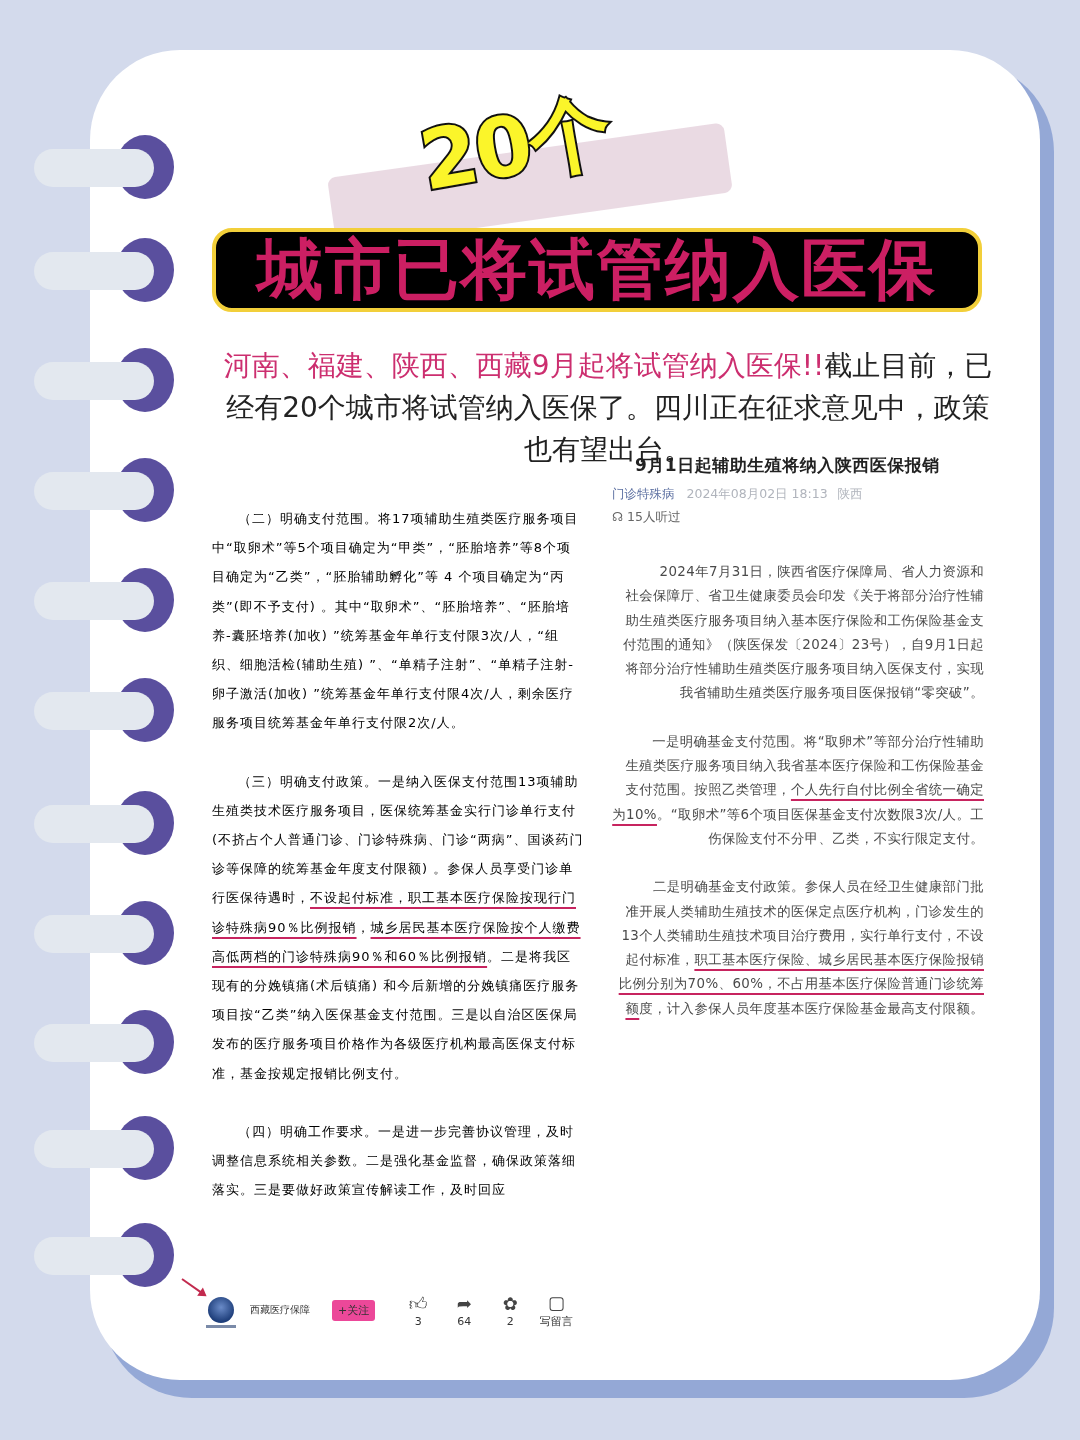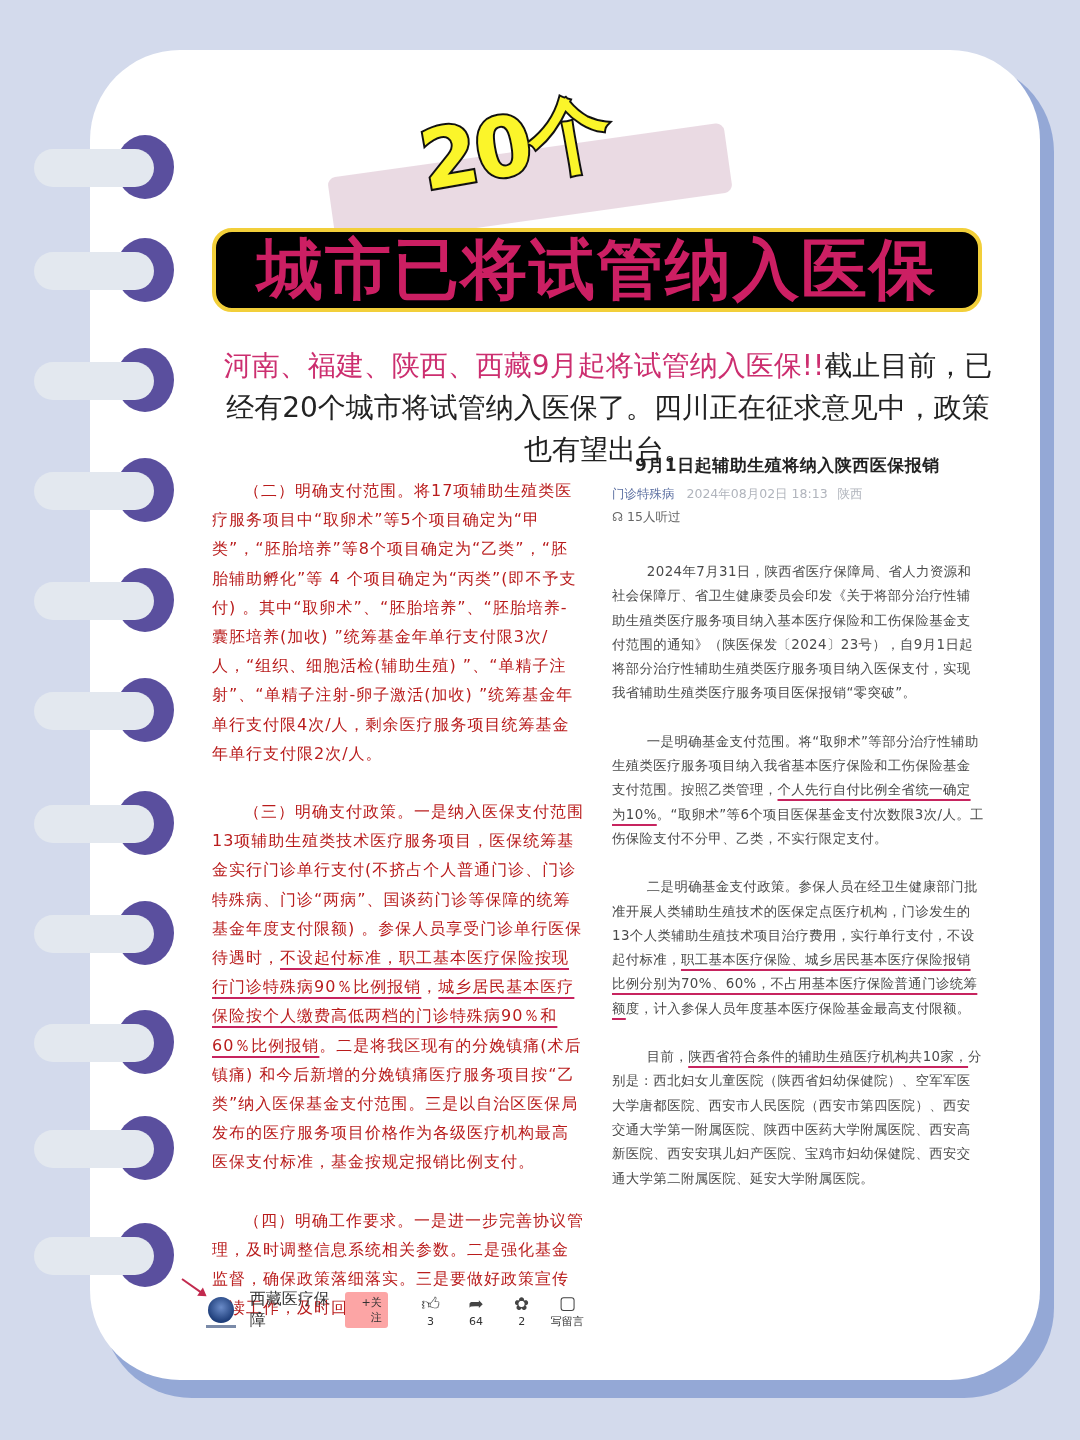--- a/index.html
+++ b/index.html
@@ -91,25 +91,25 @@
       font-size: 28px;
       line-height: 42px;
       color: #222;
       text-align: center;
     }
     .intro .hl { color: #cc2e6f; }
 
     
     .left-col {
       position: absolute;
-      left: 212px; top: 476px;
+      left: 212px; top: 504px;
       width: 372px;
-      font-size: 16px;
+      font-size: 13px;
       line-height: 29.2px;
-      color: #b91c1c;
+      color: #000000;
       letter-spacing: 1px;
     }
     .left-col p { text-indent: 2em; margin-bottom: 29px; }
     .u {
       text-decoration: underline;
       text-decoration-color: #c7245f;
       text-decoration-thickness: 2px;
       text-underline-offset: 5px;
     }
 
@@ -137,23 +137,23 @@
     .logo {
       width: 26px; height: 26px; border-radius: 50%;
       background: radial-gradient(circle at 50% 40%, #6a8bc8 0%, #1e3e7a 70%);
       margin-left: 8px; margin-right: 16px;
       position: relative;
     }
     .logo::after {
       content: ""; position: absolute; left: -2px; top: 28px;
       width: 30px; height: 3px; background: #7a8aa8;
     }
-    .acct-name { font-size: 16px; color: #333; margin-right: 0; }
+    .acct-name { font-size: 10px; color: #333; margin-right: 22px; }
     .follow-btn {
-      font-size: 11px; color: #333; background: #fca5a5;
+      font-size: 11px; color: #333; background: #ec4899;
       padding: 3px 6px; border-radius: 3px; margin-right: 20px; text-align: right;
     }
     .stat {
       display: flex; flex-direction: column; align-items: center;
       width: 46px; font-size: 11px; color: #333;
     }
     .stat .ico { font-size: 18px; line-height: 22px; color: #444; }
 
     
     .right-col {
@@ -172,21 +172,21 @@
     }
     .art-meta .src { color: #5a6ea0; margin-right: 8px; }
     .art-listen { margin-top: 6px; font-size: 12.5px; color: #666; }
     .art-body {
       margin-top: 34px;
       font-size: 13.4px;
       line-height: 24.3px;
       color: #4a4a4a;
       letter-spacing: 0.4px;
     }
-    .art-body p { text-indent: 2.6em; margin-bottom: 24px; }
+    .art-body p { text-indent: 2.6em; margin-bottom: 24px; text-align: right; }
   </style>
 </head>
 <body>
 
 <div class="notebook-shadow"></div>
 <div class="notebook"></div>
 
 <div class="ring" style="top:137px">
     <div class="hook"></div>
     <div class="bar"></div>
@@ -277,15 +277,14 @@
     <span style="margin-left:6px">陕西</span>
   </div>
   <div class="art-listen">
     <span>☊</span>
     <span>15人听过</span>
   </div>
   <div class="art-body">
     <p>2024年7月31日，陕西省医疗保障局、省人力资源和社会保障厅、省卫生健康委员会印发《关于将部分治疗性辅助生殖类医疗服务项目纳入基本医疗保险和工伤保险基金支付范围的通知》（陕医保发〔2024〕23号），自9月1日起将部分治疗性辅助生殖类医疗服务项目纳入医保支付，实现我省辅助生殖类医疗服务项目医保报销“零突破”。</p>
     <p><span>一是明确基金支付范围。将“取卵术”等部分治疗性辅助生殖类医疗服务项目纳入我省基本医疗保险和工伤保险基金支付范围。按照乙类管理，</span><span class="u">个人先行自付比例全省统一确定为10%</span><span>。“取卵术”等6个项目医保基金支付次数限3次/人。工伤保险支付不分甲、乙类，不实行限定支付。</span></p>
     <p><span>二是明确基金支付政策。参保人员在经卫生健康部门批准开展人类辅助生殖技术的医保定点医疗机构，门诊发生的13个人类辅助生殖技术项目治疗费用，实行单行支付，不设起付标准，</span><span class="u">职工基本医疗保险、城乡居民基本医疗保险报销比例分别为70%、60%，不占用基本医疗保险普通门诊统筹额</span><span>度，计入参保人员年度基本医疗保险基金最高支付限额。</span></p>
-    <p><span>目前，</span><span class="u">陕西省符合条件的辅助生殖医疗机构共10家，</span><span>分别是：西北妇女儿童医院（陕西省妇幼保健院）、空军军医大学唐都医院、西安市人民医院（西安市第四医院）、西安交通大学第一附属医院、陕西中医药大学附属医院、西安高新医院、西安安琪儿妇产医院、宝鸡市妇幼保健院、西安交通大学第二附属医院、延安大学附属医院。</span></p>
   </div>
 </div>
 
 </body></html>

